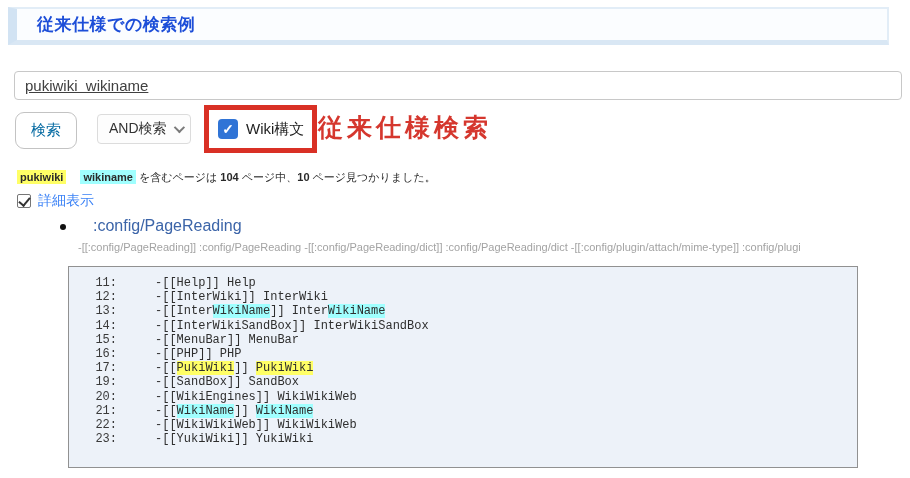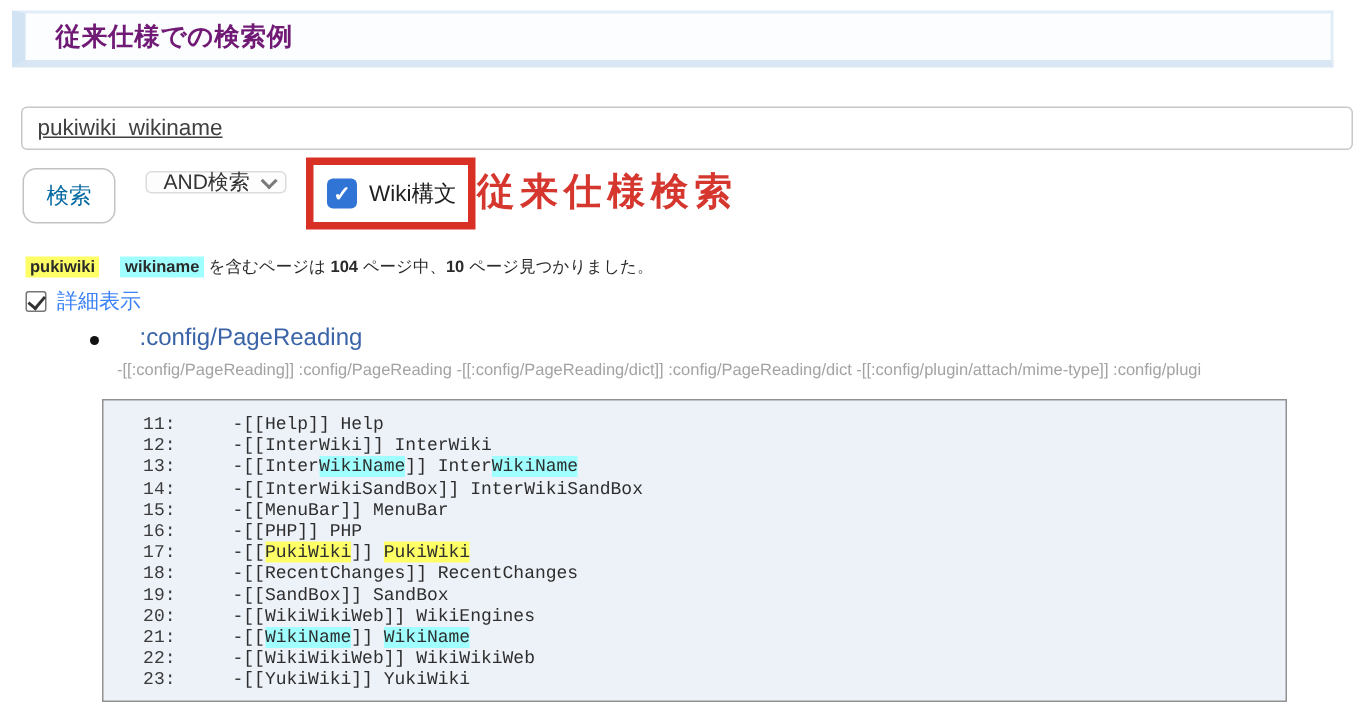--- a/index.html
+++ b/index.html
@@ -9,39 +9,39 @@
 
   
   .header {
     position: absolute; left: 8px; top: 7px; width: 881px; height: 38px;
     background: #fbfdff;
     border: 2px solid #e2edf7;
     border-left: 9px solid #d2e3f3;
     border-bottom: 5px solid #d9e7f4;
     display: flex; align-items: center;
   }
-  .header-title { font-size: 17px; font-weight: bold; color: #701a75; padding-left: 20px; letter-spacing: 0.5px; }
+  .header-title { font-size: 17px; font-weight: bold; color: #1d4ed8; padding-left: 20px; letter-spacing: 0.5px; }
 
   
   .search-input {
     position: absolute; left: 14px; top: 71px; width: 888px; height: 29px;
     border: 1px solid #c8c8c8; border-radius: 4px; background: #fff;
     font-size: 15px; color: #404040; padding: 0 10px;
     font-family: "Liberation Sans", sans-serif; outline: none; text-decoration: underline;
   }
 
   
   .search-button {
     position: absolute; left: 15px; top: 112px; width: 62px; height: 37px;
     background: #fff; border: 1px solid #c3c3c3; border-radius: 9px;
     font-size: 15px; color: #0369a1; cursor: pointer;
     font-family: "Liberation Sans", sans-serif;
   }
   .mode-select {
-    position: absolute; left: 97px; top: 114px; width: 94px; height: 15px;
+    position: absolute; left: 97px; top: 114px; width: 94px; height: 30px;
     background: #fdfdfd; border: 1px solid #dcdcdc; border-radius: 4px;
     display: flex; align-items: center; justify-content: space-between;
     padding: 0 8px 0 11px; font-size: 14px; color: #333; cursor: pointer;
   }
   .chevron { width: 8px; height: 8px; border-right: 2px solid #7a7a7a;
     border-bottom: 2px solid #7a7a7a; transform: rotate(45deg) translateY(-2px); }
 
   .wiki-syntax-box {
     position: absolute; left: 204px; top: 105px; height: 48px;
     border: 5px solid #d93025; background: #fff;
@@ -136,21 +136,20 @@
   <div class="hit-snippet">-[[:config/PageReading]] :config/PageReading -[[:config/PageReading/dict]] :config/PageReading/dict -[[:config/plugin/attach/mime-type]] :config/plugi</div>
 
   <div class="code-block" id="code-lines">
       <div class="code-line"><span class="ln">11:</span><span class="ln-gap"></span><span>-[[Help]] Help</span></div>
       <div class="code-line"><span class="ln">12:</span><span class="ln-gap"></span><span>-[[InterWiki]] InterWiki</span></div>
       <div class="code-line"><span class="ln">13:</span><span class="ln-gap"></span><span>-[[Inter</span><span class="hl-c">WikiName</span><span>]] Inter</span><span class="hl-c">WikiName</span></div>
       <div class="code-line"><span class="ln">14:</span><span class="ln-gap"></span><span>-[[InterWikiSandBox]] InterWikiSandBox</span></div>
       <div class="code-line"><span class="ln">15:</span><span class="ln-gap"></span><span>-[[MenuBar]] MenuBar</span></div>
       <div class="code-line"><span class="ln">16:</span><span class="ln-gap"></span><span>-[[PHP]] PHP</span></div>
       <div class="code-line"><span class="ln">17:</span><span class="ln-gap"></span><span>-[[</span><span class="hl-y">PukiWiki</span><span>]] </span><span class="hl-y">PukiWiki</span></div>
-      <div class="code-line"><span class="ln">18:</span><span class="ln-gap"></span><span>-[[RecentChanges]] RecentChanges</span></div>
       <div class="code-line"><span class="ln">19:</span><span class="ln-gap"></span><span>-[[SandBox]] SandBox</span></div>
-      <div class="code-line"><span class="ln">20:</span><span class="ln-gap"></span><span>-[[WikiWikiWeb]] WikiEngines</span></div>
+      <div class="code-line"><span class="ln">20:</span><span class="ln-gap"></span><span>-[[WikiEngines]] WikiWikiWeb</span></div>
       <div class="code-line"><span class="ln">21:</span><span class="ln-gap"></span><span>-[[</span><span class="hl-c">WikiName</span><span>]] </span><span class="hl-c">WikiName</span></div>
       <div class="code-line"><span class="ln">22:</span><span class="ln-gap"></span><span>-[[WikiWikiWeb]] WikiWikiWeb</span></div>
       <div class="code-line"><span class="ln">23:</span><span class="ln-gap"></span><span>-[[YukiWiki]] YukiWiki</span></div>
     </div>
 
 </div>
 
 </body></html>

